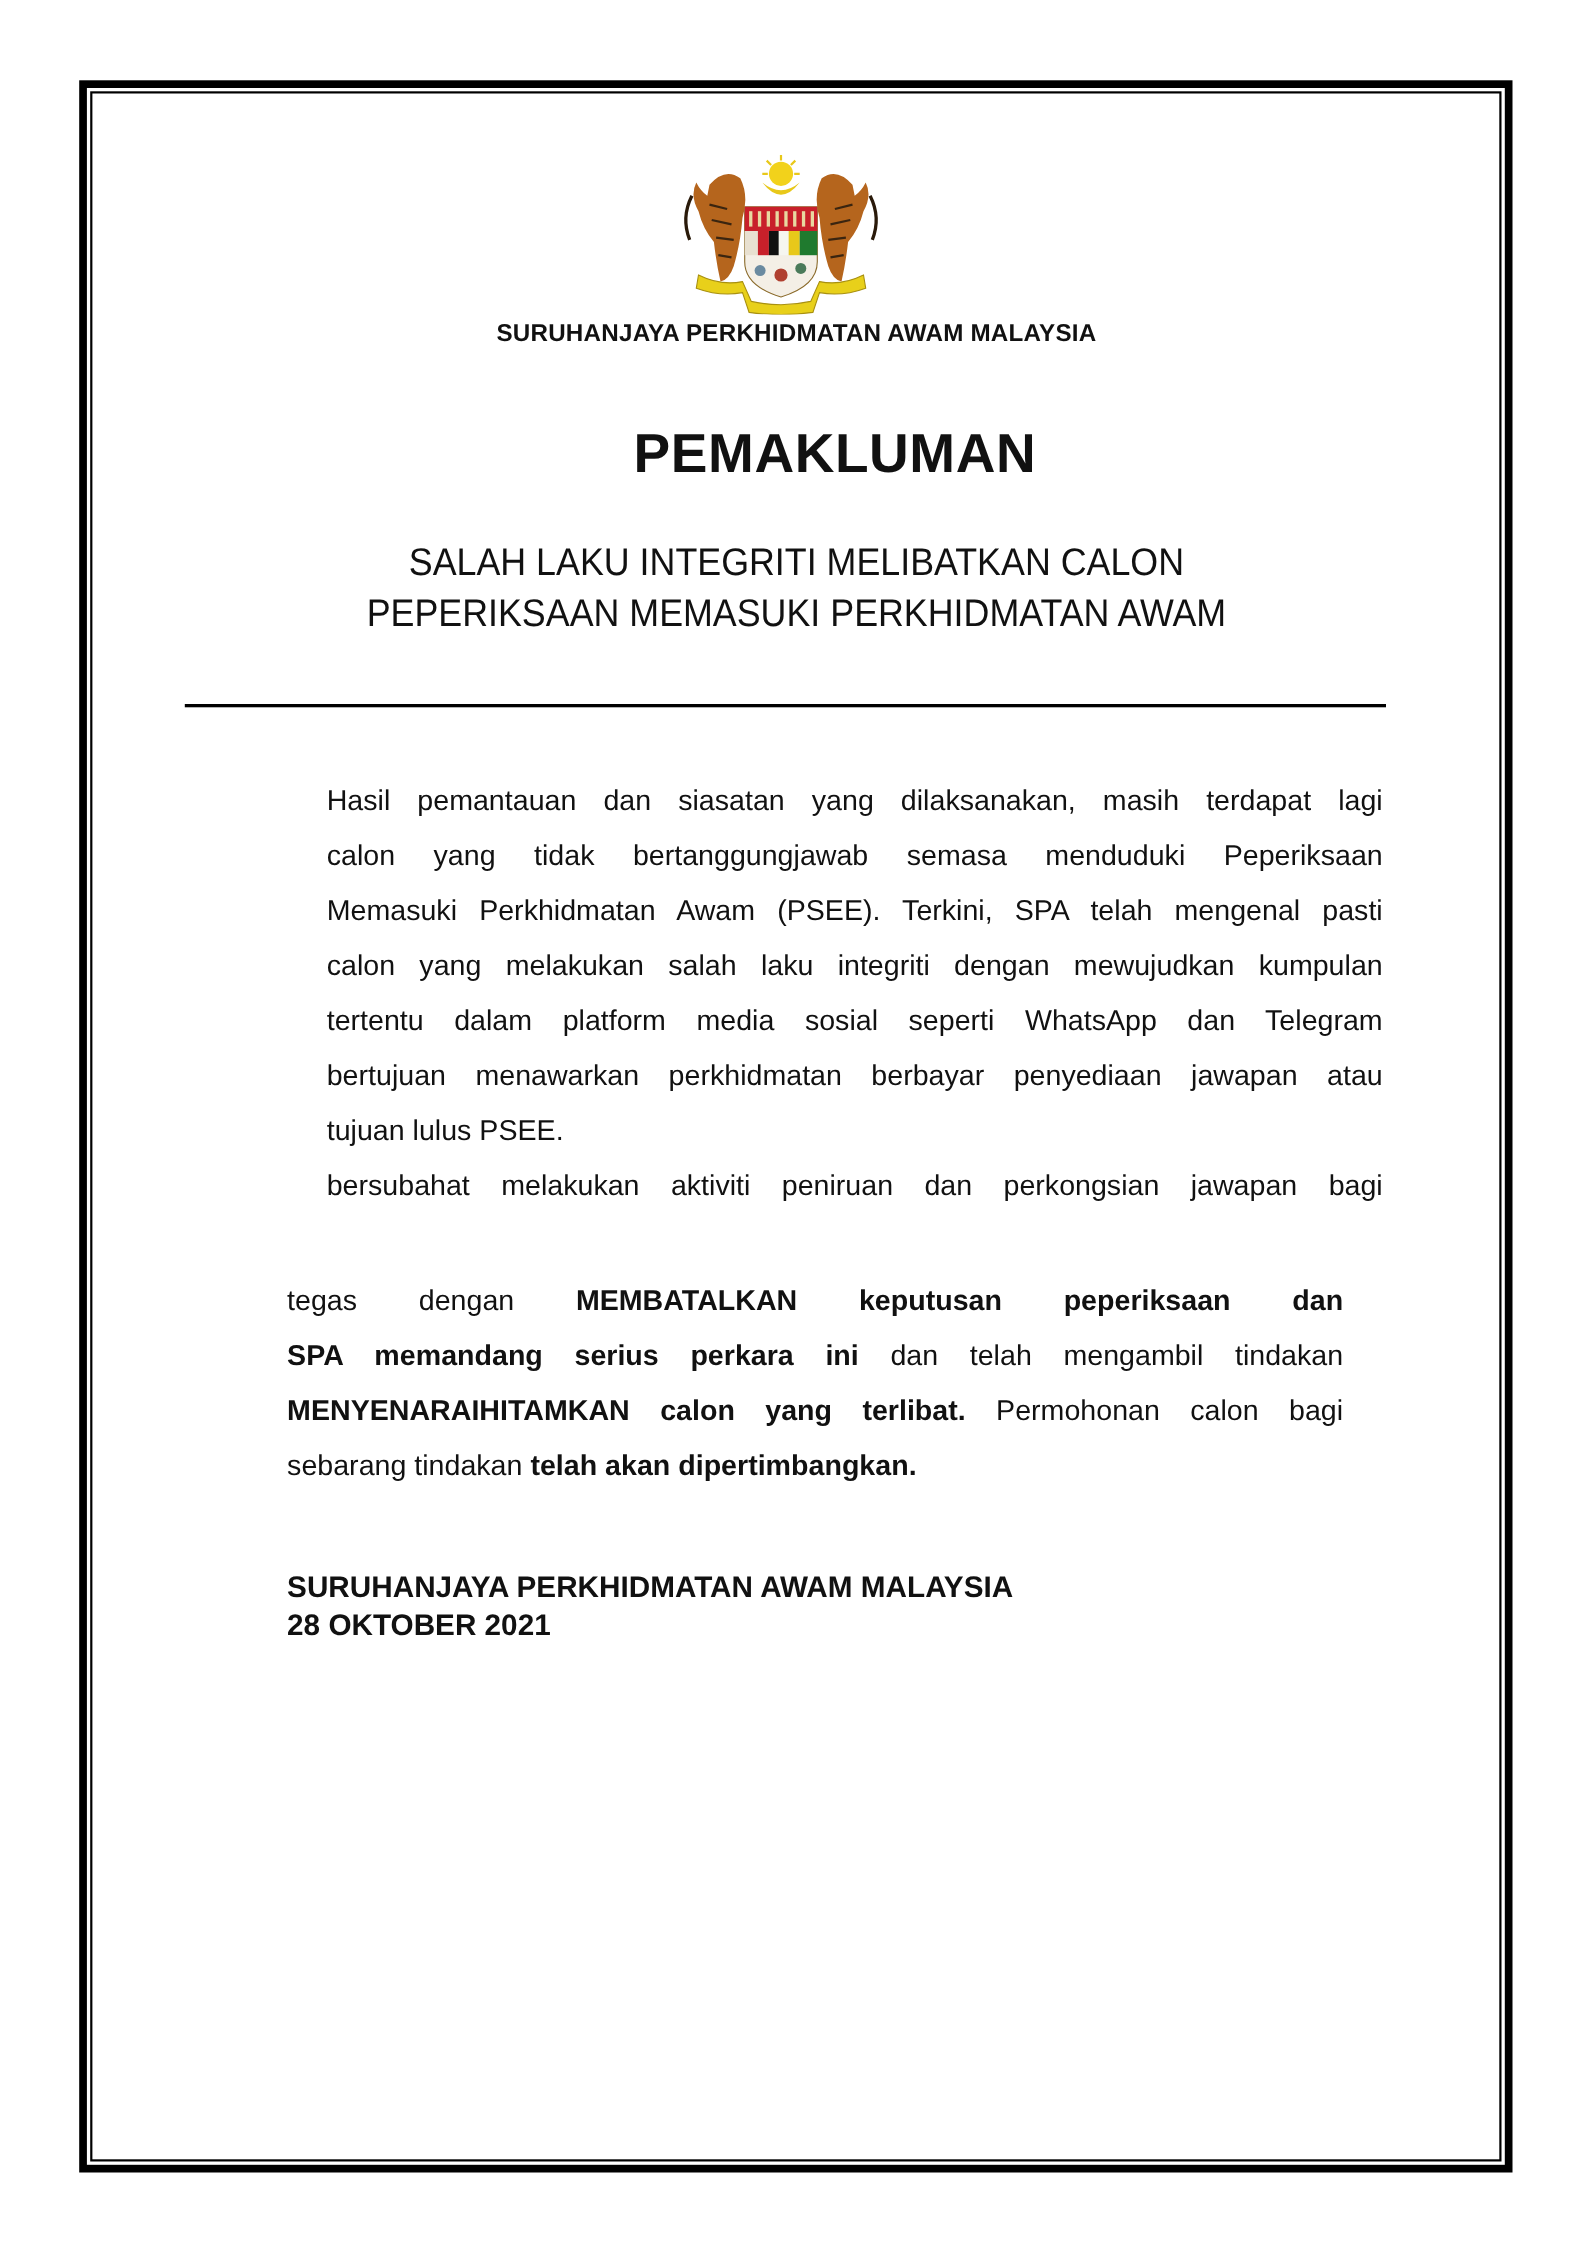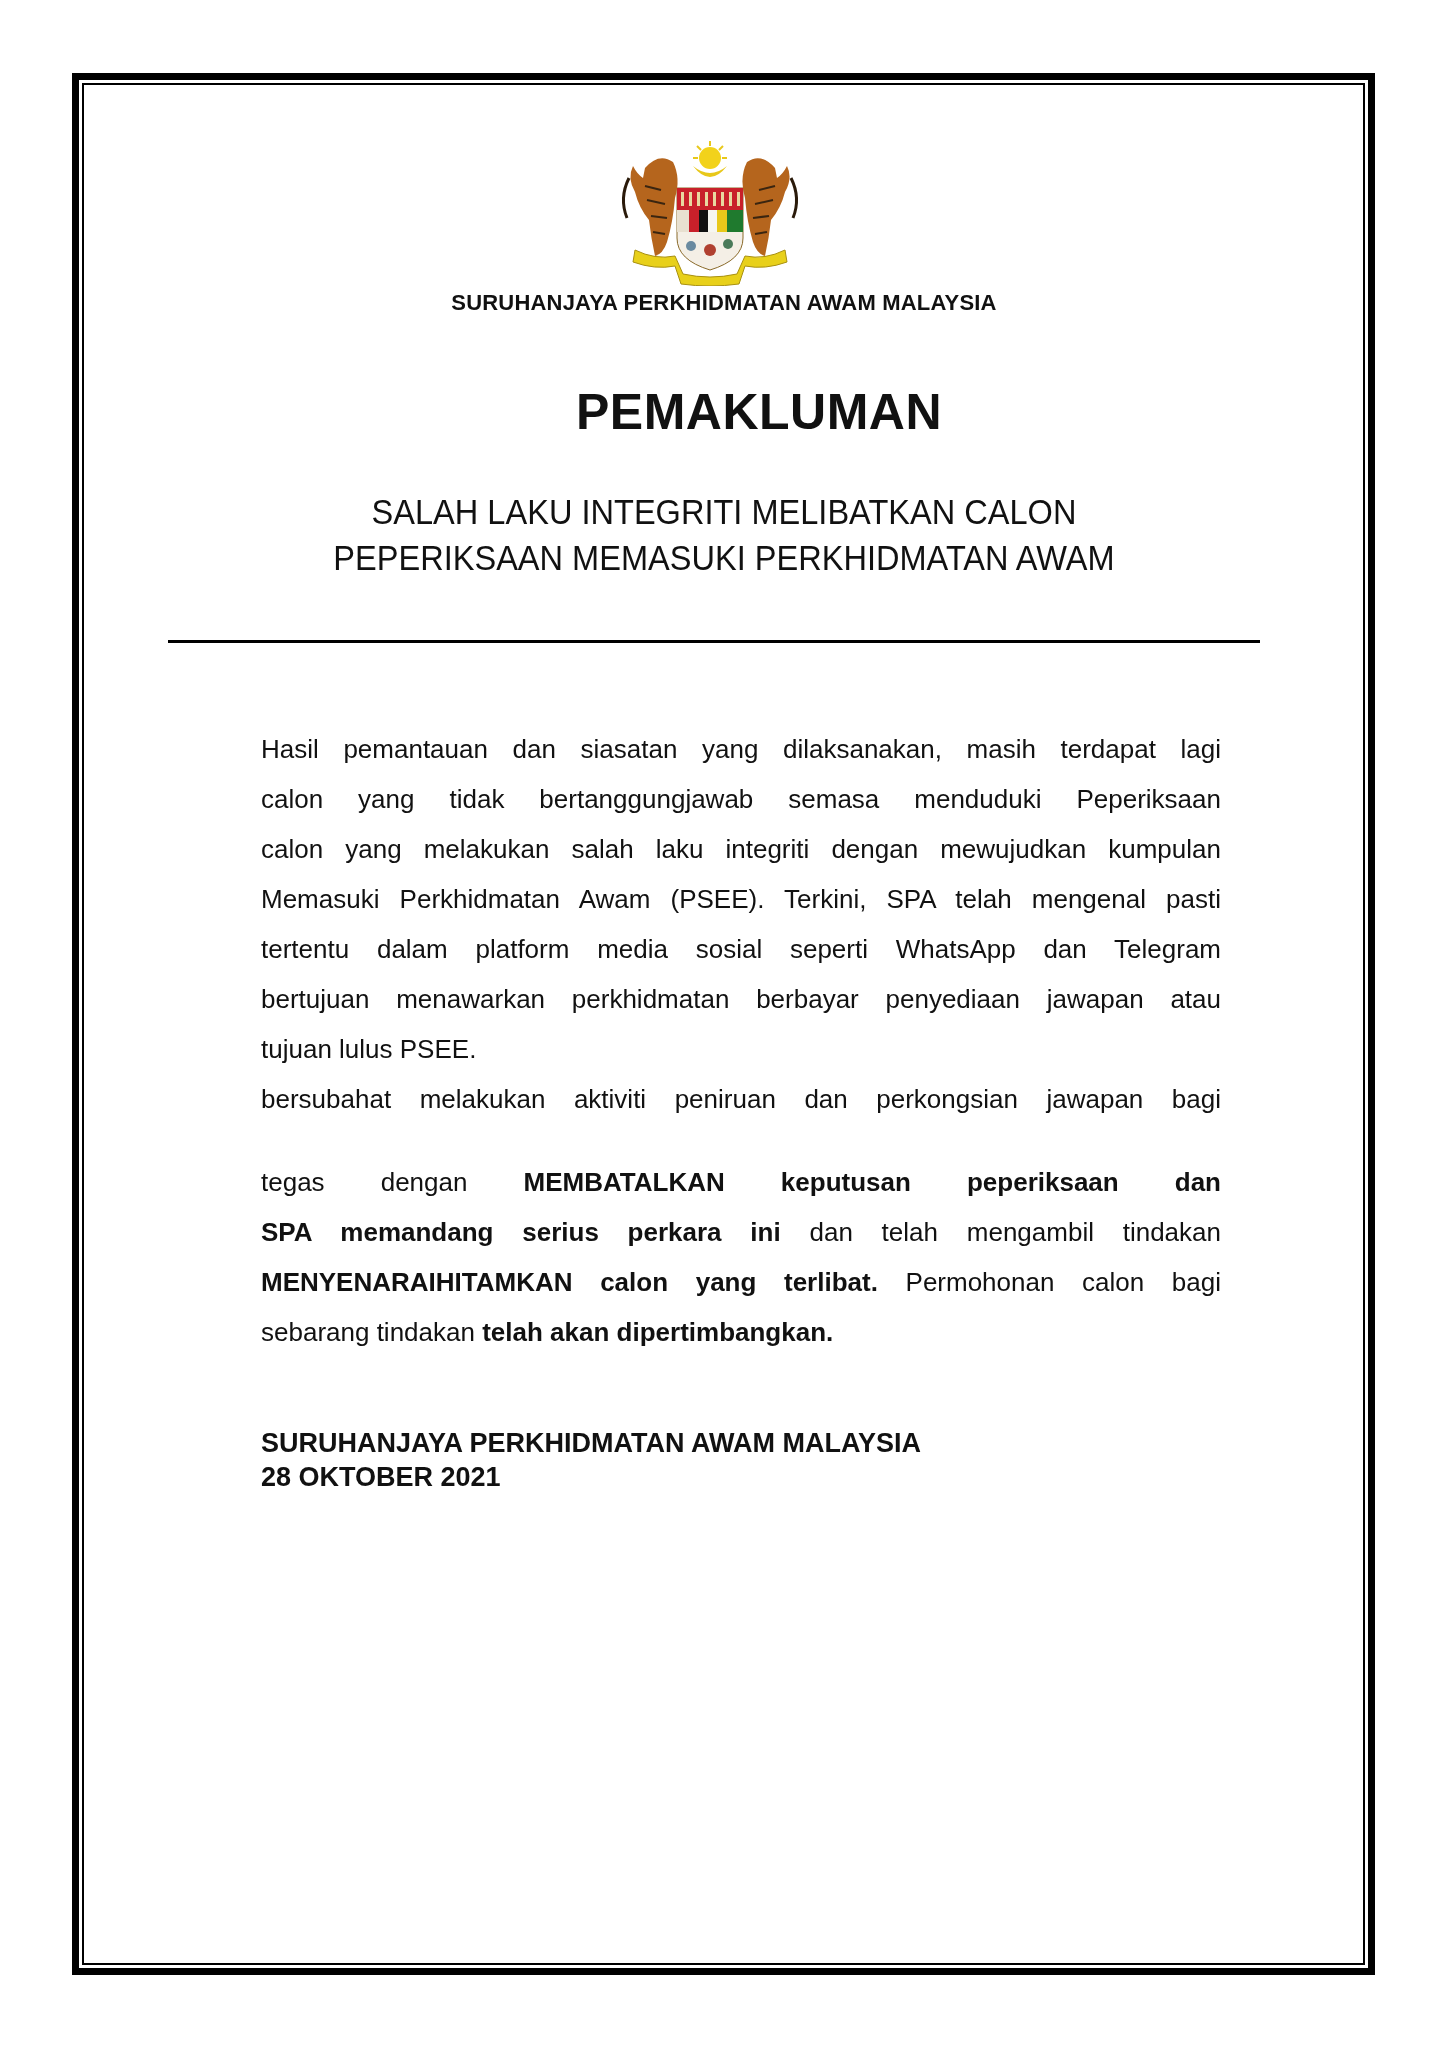--- a/index.html
+++ b/index.html
@@ -14,21 +14,21 @@
                 font-weight:bold; font-size:22px; letter-spacing:0.2px; }
   .doc-title { position:absolute; left:0; width:1448px; top:383px; text-align:center;
                font-weight:bold; font-size:50px; letter-spacing:0.5px;padding-left:35px; }
   .subtitle { position:absolute; left:0; width:1448px; text-align:center;
               font-size:35px; transform:scaleX(0.93); transform-origin:724px 0; }
   .sub1 { top:492px; }
   .sub2 { top:538px; }
   .rule { position:absolute; left:168px; top:640px; width:1092px; height:3px; background:#000; }
   .para { position:absolute; left:261px; width:960px; font-size:26px; line-height:50px;
           text-align:justify; text-align-last:left; color:#111; }
-  .para1 { top:724px; }
+  .para1 { top:702px;margin-left:36px; }
   .para2 { top:1157px; }
   .line { display:block; white-space:nowrap; text-align:justify; text-align-last:justify; height:50px; }
   .line.last { text-align-last:left; }
   .b { font-weight:bold; }
   .sig { position:absolute; left:261px; font-weight:bold; font-size:27px; line-height:34px; }
   .sig1 { top:1426px; }
   .sig2 { top:1460px; }
 </style>
 </head>
 <body>
@@ -93,22 +93,22 @@
 <div class="org-header">SURUHANJAYA PERKHIDMATAN AWAM MALAYSIA</div>
 <div class="doc-title">PEMAKLUMAN</div>
 <div class="subtitle sub1">SALAH LAKU INTEGRITI MELIBATKAN CALON</div>
 <div class="subtitle sub2">PEPERIKSAAN MEMASUKI PERKHIDMATAN AWAM</div>
 
 <div class="rule"></div>
 
 <div class="para para1">
   <span class="line" style="word-spacing: 0px; display: block;">Hasil pemantauan dan siasatan yang dilaksanakan, masih terdapat lagi</span>
   <span class="line" style="word-spacing: 0px; display: block;">calon yang tidak bertanggungjawab semasa menduduki Peperiksaan</span>
+  <span class="line" style="word-spacing: 0px; display: block;">Memasuki Perkhidmatan Awam (PSEE). Terkini, SPA telah mengenal pasti</span>
   <span class="line" style="word-spacing: 0px; display: block;">calon yang melakukan salah laku integriti dengan mewujudkan kumpulan</span>
-  <span class="line" style="word-spacing: 0px; display: block;">Memasuki Perkhidmatan Awam (PSEE). Terkini, SPA telah mengenal pasti</span>
   <span class="line" style="word-spacing: 0px; display: block;">tertentu dalam platform media sosial seperti WhatsApp dan Telegram</span>
   <span class="line" style="word-spacing: 0px; display: block;">bertujuan menawarkan perkhidmatan berbayar penyediaan jawapan atau</span>
   <span class="line last">tujuan lulus PSEE.</span>
   <span class="line" style="word-spacing: 0px; display: block;">bersubahat melakukan aktiviti peniruan dan perkongsian jawapan bagi</span>
 </div>
 
 <div class="para para2">
   <span class="line" style="word-spacing: 0px; display: block;"><span>tegas dengan </span><span class="b">MEMBATALKAN keputusan peperiksaan dan</span></span>
   <span class="line" style="word-spacing: 0px; display: block;"><span class="b">SPA memandang serius perkara ini</span><span> dan telah mengambil tindakan</span></span>
   <span class="line" style="word-spacing: 0px; display: block;"><span class="b">MENYENARAIHITAMKAN calon yang terlibat.</span><span> Permohonan calon bagi</span></span>

